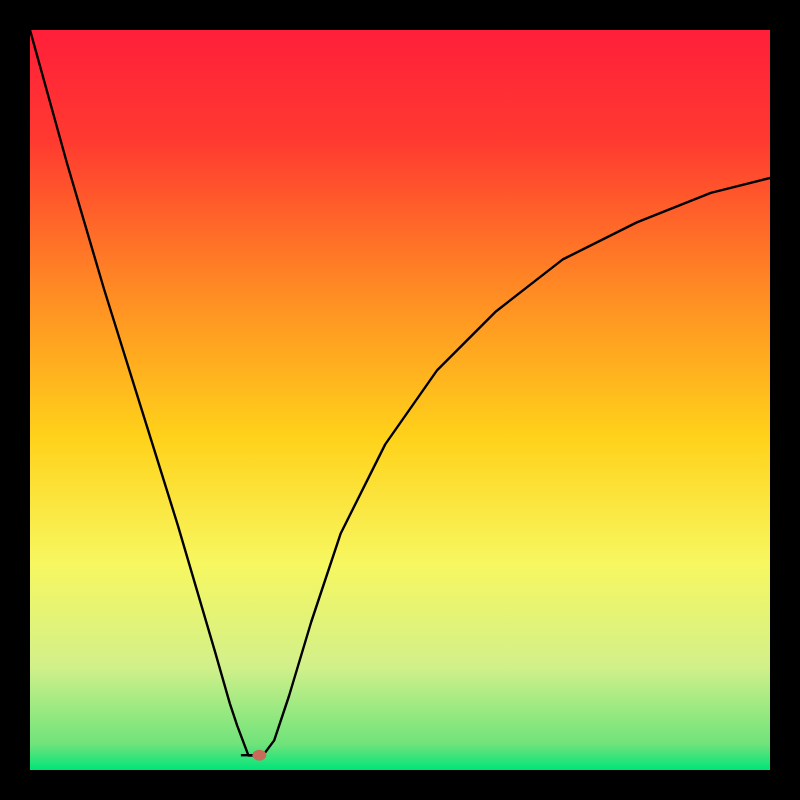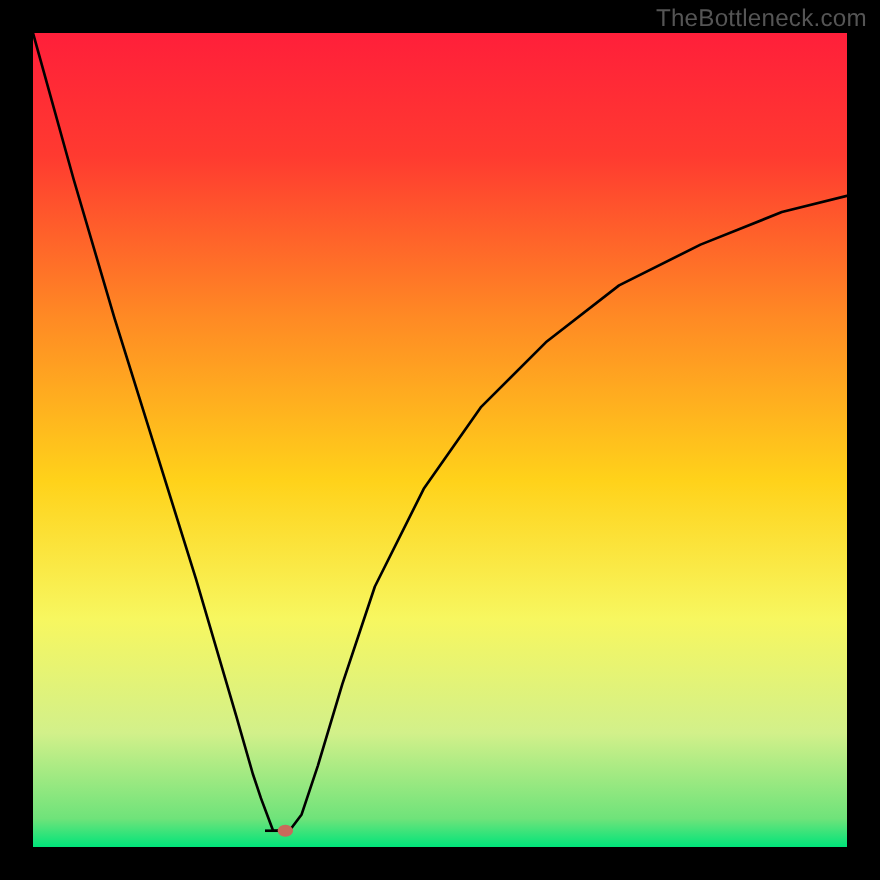--- a/index.html
+++ b/index.html
@@ -38,21 +38,20 @@
   .plot-area svg {
     display: block;
     width: 740px;
     height: 740px;
   }
 </style>
 </head>
 <body>
 <div class="frame">
 
-  <div class="watermark">TheBottleneck.com</div>
 
   <div class="plot-area">
     <svg id="chart-svg" viewBox="0 0 740 740" preserveAspectRatio="none">
         <defs>
           <linearGradient id="bg-grad" x1="0" y1="0" x2="0" y2="1">
             <stop offset="0%" stop-color="#ff1f3a"></stop>
             <stop offset="15%" stop-color="#ff3a30"></stop>
             <stop offset="35%" stop-color="#ff8a24"></stop>
             <stop offset="55.00000000000001%" stop-color="#ffd21a"></stop>
             <stop offset="72%" stop-color="#f7f760"></stop>

